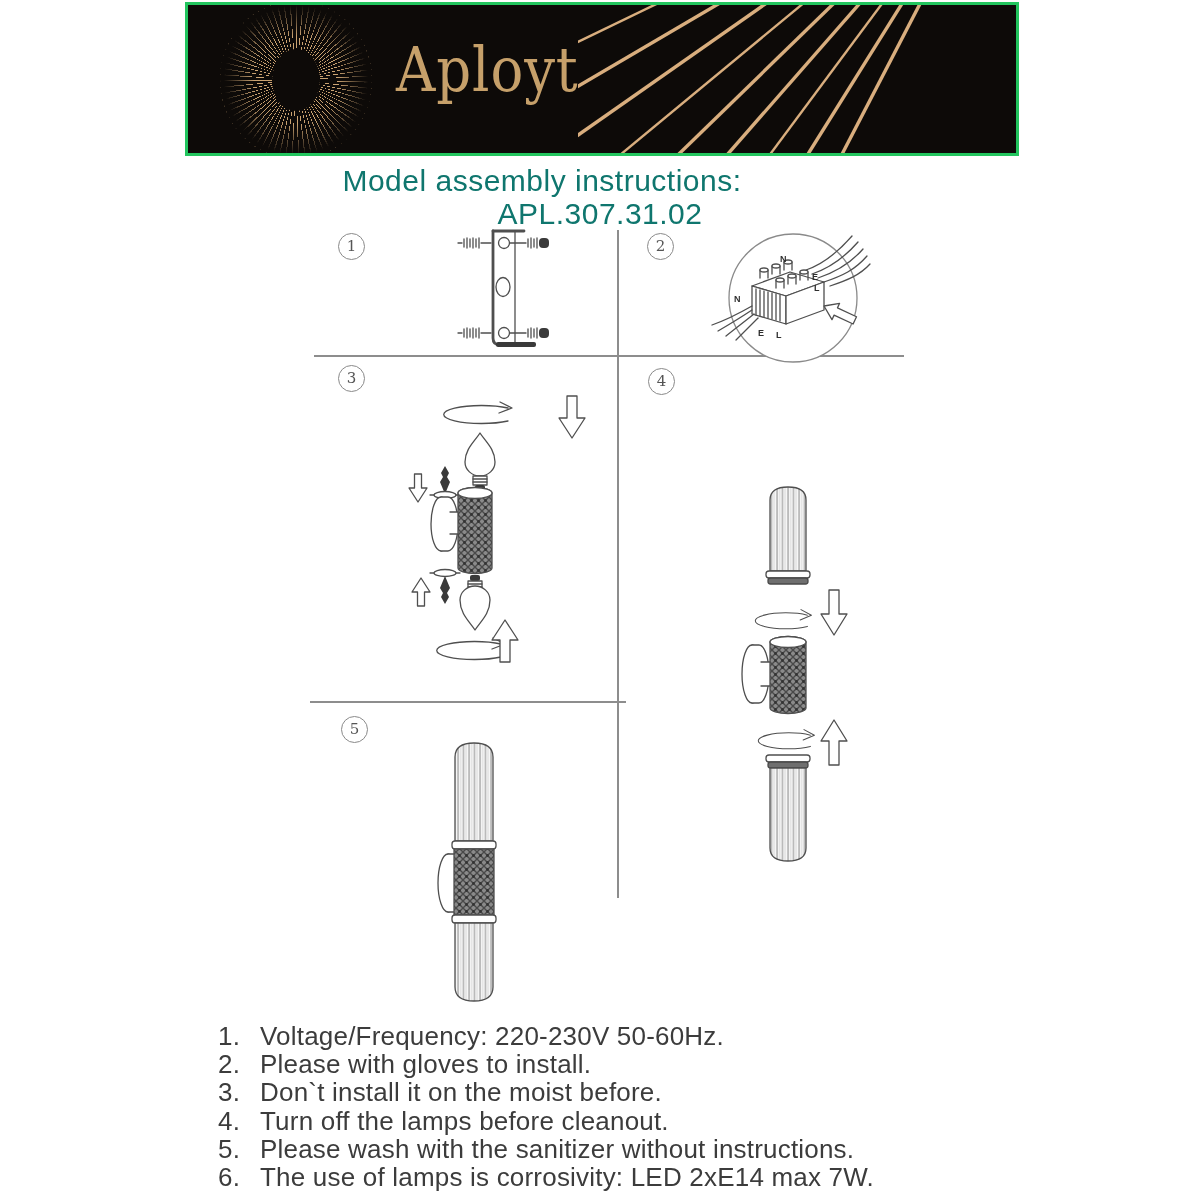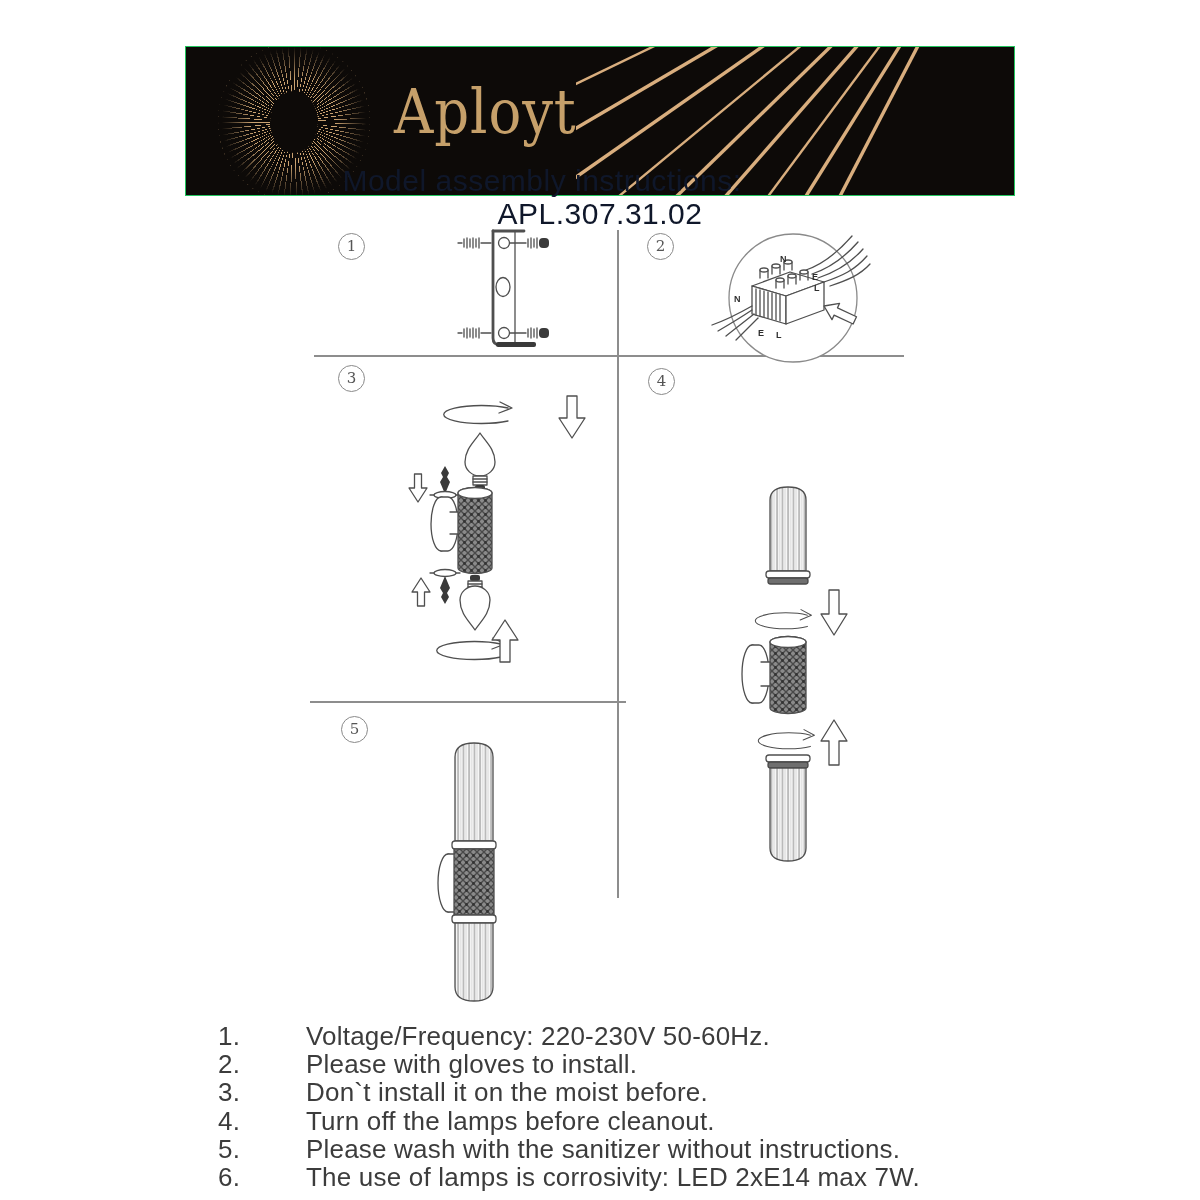--- a/index.html
+++ b/index.html
@@ -1,35 +1,35 @@
 <!DOCTYPE html>
 <html><head>
 <meta charset="utf-8">
 <style>
   html,body{margin:0;padding:0;background:#fff;}
   .page{position:relative;width:1200px;height:1200px;background:#ffffff;overflow:hidden;
         font-family:"Liberation Sans",sans-serif;}
 
   
   .banner{position:absolute;left:185px;top:2px;width:828px;height:148px;
-          background:#0d0a08;border:1px solid #22c55e;overflow:hidden;margin-top:44px;}
+          background:#0d0a08;border:3px solid #22c55e;overflow:hidden;}
   .starburst{position:absolute;left:32px;top:-4px;width:152px;height:158px;border-radius:50%;
           background:repeating-conic-gradient(#caa271 0 0.9deg, rgba(13,10,8,0) 0.9deg 4.8deg);}
   .starburst-fade{position:absolute;left:32px;top:-4px;width:152px;height:158px;border-radius:50%;
           background:radial-gradient(closest-side, rgba(13,10,8,0) 40%, rgba(13,10,8,0) 55%, #0d0a08 95%);}
   .starburst-core{position:absolute;left:84px;top:44px;width:48px;height:62px;border-radius:50%;background:#0d0a08;}
   .brand{position:absolute;left:208px;top:28px;font-family:"DejaVu Serif",serif;font-size:62px;
           color:#c6a06a;transform:scaleX(.88);transform-origin:left top;letter-spacing:1px;white-space:nowrap;}
   #rays{position:absolute;right:-2px;top:-2px;width:440px;height:152px;}
 
   
   .title-heading{position:absolute;left:0;top:164px;width:1084px;text-align:center;
-          font-size:30px;color:#0f172a;letter-spacing:.5px;}
+          font-size:30px;color:#0f766e;letter-spacing:.5px;}
   .title-model{position:absolute;left:0;top:197px;width:1200px;text-align:center;
-          font-size:30px;color:#0f172a;letter-spacing:.5px;}
+          font-size:30px;color:#0f766e;letter-spacing:.5px;}
 
   
   .divider{position:absolute;background:#8d8d8d;}
   #div-h1{left:314px;top:355px;width:590px;height:2px;}
   #div-v{left:617px;top:230px;width:2px;height:668px;}
   #div-h2{left:310px;top:701px;width:316px;height:2px;}
 
   
   .step-badge{position:absolute;width:25px;height:25px;border:1.5px solid #8a8a8a;border-radius:50%;
           color:#555;font-family:"DejaVu Serif",serif;font-size:15px;line-height:25px;text-align:center;}
@@ -47,21 +47,21 @@
   .harrow{fill:#fff;}
   .mesh{fill:url(#mesh);}
   .flute{fill:url(#flute);}
   .lbl{font:bold 9px "Liberation Sans",sans-serif;fill:#2f2f2f;stroke:none;}
 
   
   .instructions{position:absolute;left:218px;top:1022px;width:790px;
           font-size:26px;line-height:28.2px;color:#3c3c3c;letter-spacing:.2px;}
   .instr-row{display:flex;}
   .instr-num{width:42px;flex:none;}
-  .instr-text{flex:1;margin-left:46px;}
+  .instr-text{flex:1;}
 </style>
 </head>
 <body>
 
 <div class="page">
 
   <svg width="0" height="0" style="position:absolute">
     <defs>
       <pattern id="mesh" patternUnits="userSpaceOnUse" width="7" height="7">
         <rect width="7" height="7" fill="#8a8a8a"></rect>

